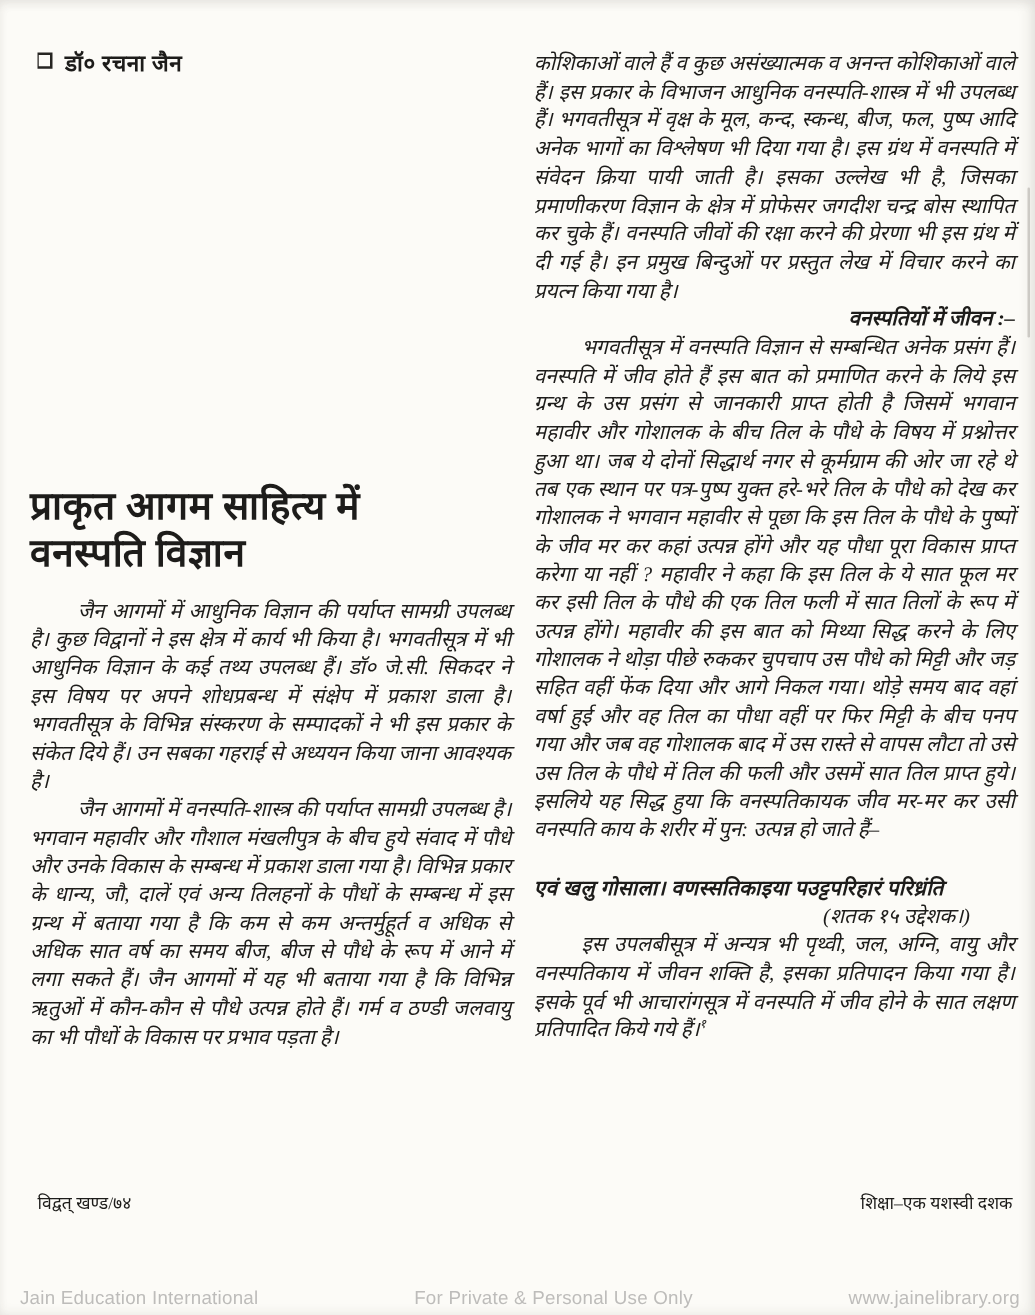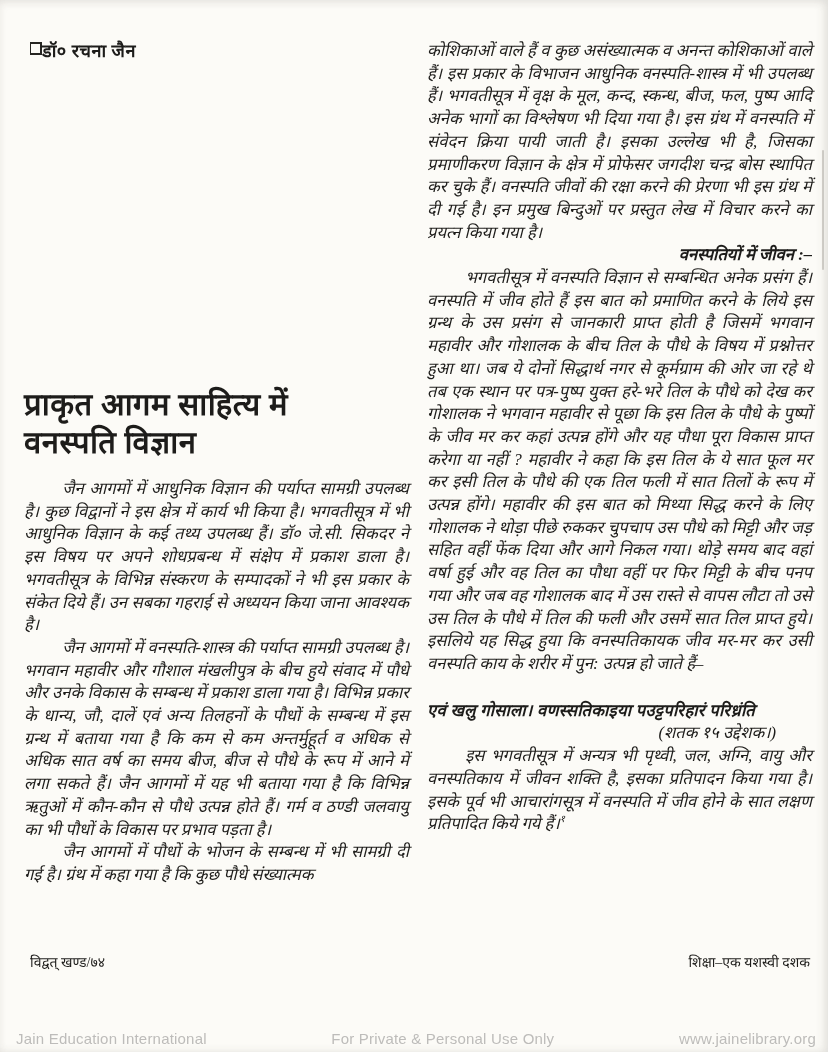--- a/index.html
+++ b/index.html
@@ -15,21 +15,21 @@
     box-shadow:inset -4px 0 10px rgba(60,55,45,0.10), inset 0 3px 8px rgba(60,55,45,0.06);
   }
   
   .scan-edge {
     position:absolute; right:4px; top:150px; width:2px; height:120px;
     background:rgba(90,85,75,0.25); border-radius:2px;
   }
   .author-line {
     position:absolute; top:38px; left:30px;
     font-size:18px; font-weight:bold; letter-spacing:.5px;
-    display:flex; align-items:center; 
+    display:flex; align-items:center; gap:10px;
   }
   .square-bullet {
     display:inline-block; width:12px; height:13px;
     border:2.5px solid #262522; border-left-width:1px; border-bottom-width:2px;
     margin-top:-3px;
   }
   .columns {
     position:absolute; top:40px; left:24px; width:788px;
     display:flex; gap:18px;
   }
@@ -81,30 +81,29 @@
 
   <div class="columns">
 
     <div class="col">
       <div class="title-block">
         <div>प्राकृत आगम साहित्य में</div>
         <div class="title-line2">वनस्पति विज्ञान</div>
       </div>
       <p>जैन आगमों में आधुनिक विज्ञान की पर्याप्त सामग्री उपलब्ध है। कुछ विद्वानों ने इस क्षेत्र में कार्य भी किया है। भगवतीसूत्र में भी आधुनिक विज्ञान के कई तथ्य उपलब्ध हैं। डॉ० जे.सी. सिकदर ने इस विषय पर अपने शोधप्रबन्ध में संक्षेप में प्रकाश डाला है। भगवतीसूत्र के विभिन्न संस्करण के सम्पादकों ने भी इस प्रकार के संकेत दिये हैं। उन सबका गहराई से अध्ययन किया जाना आवश्यक है।</p>
       <p>जैन आगमों में वनस्पति-शास्त्र की पर्याप्त सामग्री उपलब्ध है। भगवान महावीर और गौशाल मंखलीपुत्र के बीच हुये संवाद में पौधे और उनके विकास के सम्बन्ध में प्रकाश डाला गया है। विभिन्न प्रकार के धान्य, जौ, दालें एवं अन्य तिलहनों के पौधों के सम्बन्ध में इस ग्रन्थ में बताया गया है कि कम से कम अन्तर्मुहूर्त व अधिक से अधिक सात वर्ष का समय बीज, बीज से पौधे के रूप में आने में लगा सकते हैं। जैन आगमों में यह भी बताया गया है कि विभिन्न ऋतुओं में कौन-कौन से पौधे उत्पन्न होते हैं। गर्म व ठण्डी जलवायु का भी पौधों के विकास पर प्रभाव पड़ता है।</p>
-      <p>जैन आगमों में पौधों के भोजन के सम्बन्ध में भी सामग्री दी गई है। ग्रंथ में कहा गया है कि कुछ पौधे संख्यात्मक</p>
     </div>
 
     <div class="col">
       <p class="noindent">कोशिकाओं वाले हैं व कुछ असंख्यात्मक व अनन्त कोशिकाओं वाले हैं। इस प्रकार के विभाजन आधुनिक वनस्पति-शास्त्र में भी उपलब्ध हैं। भगवतीसूत्र में वृक्ष के मूल, कन्द, स्कन्ध, बीज, फल, पुष्प आदि अनेक भागों का विश्लेषण भी दिया गया है। इस ग्रंथ में वनस्पति में संवेदन क्रिया पायी जाती है। इसका उल्लेख भी है, जिसका प्रमाणीकरण विज्ञान के क्षेत्र में प्रोफेसर जगदीश चन्द्र बोस स्थापित कर चुके हैं। वनस्पति जीवों की रक्षा करने की प्रेरणा भी इस ग्रंथ में दी गई है। इन प्रमुख बिन्दुओं पर प्रस्तुत लेख में विचार करने का प्रयत्न किया गया है।</p>
       <p class="section-heading">वनस्पतियों में जीवन :–</p>
       <p>भगवतीसूत्र में वनस्पति विज्ञान से सम्बन्धित अनेक प्रसंग हैं। वनस्पति में जीव होते हैं इस बात को प्रमाणित करने के लिये इस ग्रन्थ के उस प्रसंग से जानकारी प्राप्त होती है जिसमें भगवान महावीर और गोशालक के बीच तिल के पौधे के विषय में प्रश्नोत्तर हुआ था। जब ये दोनों सिद्धार्थ नगर से कूर्मग्राम की ओर जा रहे थे तब एक स्थान पर पत्र-पुष्प युक्त हरे-भरे तिल के पौधे को देख कर गोशालक ने भगवान महावीर से पूछा कि इस तिल के पौधे के पुष्पों के जीव मर कर कहां उत्पन्न होंगे और यह पौधा पूरा विकास प्राप्त करेगा या नहीं ? महावीर ने कहा कि इस तिल के ये सात फूल मर कर इसी तिल के पौधे की एक तिल फली में सात तिलों के रूप में उत्पन्न होंगे। महावीर की इस बात को मिथ्या सिद्ध करने के लिए गोशालक ने थोड़ा पीछे रुककर चुपचाप उस पौधे को मिट्टी और जड़ सहित वहीं फेंक दिया और आगे निकल गया। थोड़े समय बाद वहां वर्षा हुई और वह तिल का पौधा वहीं पर फिर मिट्टी के बीच पनप गया और जब वह गोशालक बाद में उस रास्ते से वापस लौटा तो उसे उस तिल के पौधे में तिल की फली और उसमें सात तिल प्राप्त हुये। इसलिये यह सिद्ध हुया कि वनस्पतिकायक जीव मर-मर कर उसी वनस्पति काय के शरीर में पुन: उत्पन्न हो जाते हैं–</p>
       <p class="quote">एवं खलु गोसाला। वणस्सतिकाइया पउट्टपरिहारं परिध्रंति</p>
       <p class="quote-ref">(शतक १५ उद्देशक।)</p>
-      <p><span>इस भगवतीसूत्र में अन्यत्र भी पृथ्वी, जल, अग्नि, वायु और वनस्पतिकाय में जीवन शक्ति है, इसका प्रतिपादन किया गया है। इसके पूर्व भी आचारांगसूत्र में वनस्पति में जीव होने के सात लक्षण प्रतिपादित किये गये हैं।</span><sup class="fnote">१</sup></p>
+      <p><span>इस उपलबीसूत्र में अन्यत्र भी पृथ्वी, जल, अग्नि, वायु और वनस्पतिकाय में जीवन शक्ति है, इसका प्रतिपादन किया गया है। इसके पूर्व भी आचारांगसूत्र में वनस्पति में जीव होने के सात लक्षण प्रतिपादित किये गये हैं।</span><sup class="fnote">१</sup></p>
     </div>
 
   </div>
 
   <div class="page-footer">
     <span>विद्वत् खण्ड/७४</span>
     <span>शिक्षा–एक यशस्वी दशक</span>
   </div>
 
   <div class="bottom-bar">

